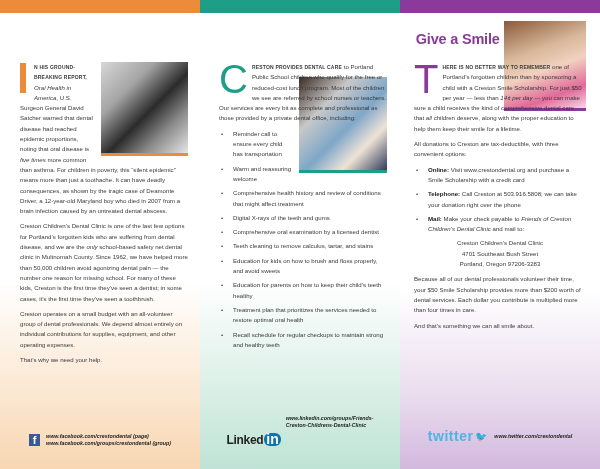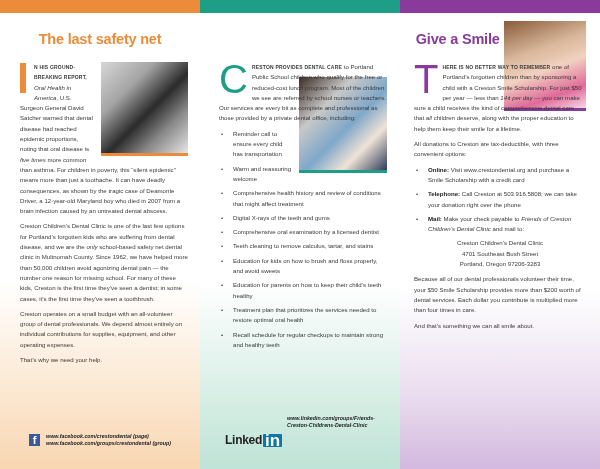--- a/index.html
+++ b/index.html
@@ -34,35 +34,34 @@
   .photo-inner { width: 100%; height: 100%; }
   ul.bullets { list-style: none; margin: 0; padding: 0; }
   ul.bullets li { position: relative; padding-left: 14px; margin-bottom: 4px; }
   ul.bullets li::before { content: "•"; position: absolute; left: 2px; top: 0; }
   .address { text-align: center; margin: 2px 0 5px 0; }
   .b { font-weight: bold; color: #222; }
   .i { font-style: italic; }
   .social { position: absolute; bottom: 22px; left: 0; width: 200px; display: flex; align-items: center; justify-content: center; }
   .social .links { font-size: 5.3px; font-weight: bold; font-style: italic; line-height: 7px; color: #222; }
   .fb-icon { width: 11px; height: 12px; background: #3b5998; color: #fff; font-weight: bold; font-size: 11px; line-height: 13px; text-align: center; margin-right: 6px; font-family: "Liberation Sans", sans-serif; }
-  .li-logo { display: flex; align-items: center; margin-right: 5px; margin-top: 36px; }
+  .li-logo { display: flex; align-items: flex-start; margin-right: 5px; margin-top: 36px; }
   .li-text { font-weight: bold; font-size: 12px; color: #222; letter-spacing: -0.3px; }
-  .li-box { background: #0e76a8; color: #fff; font-weight: bold; font-size: 17px; padding: 0 2px; line-height: 13px; margin-left: 1px; border-radius: 1px; }
+  .li-box { background: #0e76a8; color: #fff; font-weight: bold; font-size: 14px; padding: 0 2px; line-height: 13px; margin-left: 1px; border-radius: 6px; }
   .tw-logo { font-weight: bold; font-size: 14px; color: #4fb4e3; letter-spacing: 0.5px; margin-right: 6px; display: flex; align-items: center; }
   .tw-bird { font-size: 10px; margin-left: 2px; color: #4fb4e3; }
   .c3 .social { bottom: 25px; }
 </style>
 </head>
 <body>
 
 <div class="page">
 
   <section class="col c1">
     <div class="topbar"></div>
-    <h2 class="heading">The last safety net</h2>
     <div class="body">
       <div class="photo" title="Child in dental chair with curing light">
           <div class="photo-inner"></div>
         </div>
       <p class="para">
         <span class="dropcap"></span><span class="smallcaps">n his ground-breaking report,</span>
         <span class="i">Oral Health in America</span><span>, U.S. Surgeon General David Satcher warned that dental disease had reached epidemic proportions, noting that oral disease is </span><span class="i">five times</span><span> more common than asthma. For children in poverty, this “silent epidemic” means more than just a toothache. It can have deadly consequences, as shown by the tragic case of Deamonte Driver, a 12-year-old Maryland boy who died in 2007 from a brain infection caused by an untreated dental abscess.</span>
       </p>
       <p class="para"><span>Creston Children’s Dental Clinic is one of the last few options for Portland’s forgotten kids who are suffering from dental disease, and we are the </span><span class="i">only</span><span> school-based safety net dental clinic in Multnomah County. Since 1962, we have helped more than 50,000 children avoid agonizing dental pain — the number one reason for missing school. For many of these kids, Creston is the first time they’ve seen a dentist; in some cases, it’s the first time they’ve seen a toothbrush.</span></p>
       <p class="para">Creston operates on a small budget with an all-volunteer group of dental professionals. We depend almost entirely on individual contributions for supplies, equipment, and other operating expenses.</p>
@@ -128,15 +127,24 @@
         <li><span class="b">Mail:</span><span> Make your check payable to </span><span class="i">Friends of Creston Children’s Dental Clinic</span><span> and mail to:</span></li>
       </ul>
       <div class="address">
         <div>Creston Children’s Dental Clinic</div>
         <div>4701 Southeast Bush Street</div>
         <div>Portland, Oregon 97206-3283</div>
       </div>
       <p class="para">Because all of our dental professionals volunteer their time, your $50 Smile Scholarship provides more than $200 worth of dental services. Each dollar you contribute is multiplied more than four times in care.</p>
       <p class="para">And that’s something we can all smile about.</p>
     </div>
+    <div class="social">
+      <div class="tw-logo">
+        <span>twitter</span>
+          <span class="tw-bird">🐦</span>
+      </div>
+      <div class="links">
+        <div>www.twitter.com/crestondental</div>
+      </div>
+    </div>
   </section>
 
 </div>
 
 </body></html>

